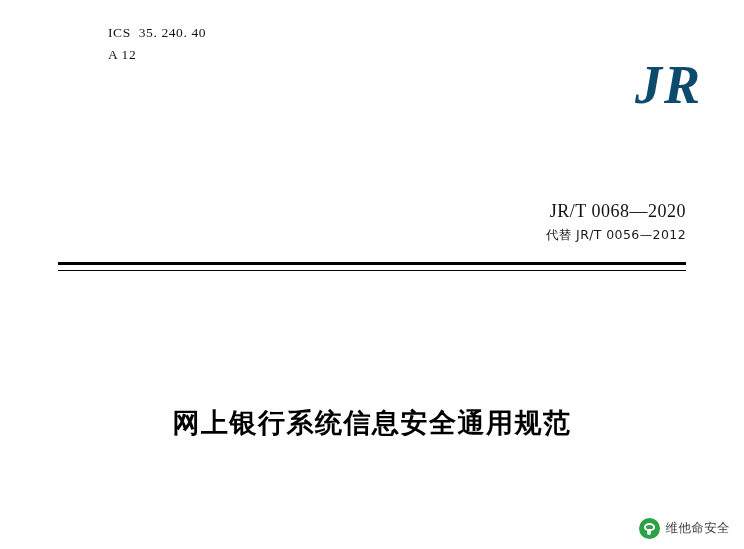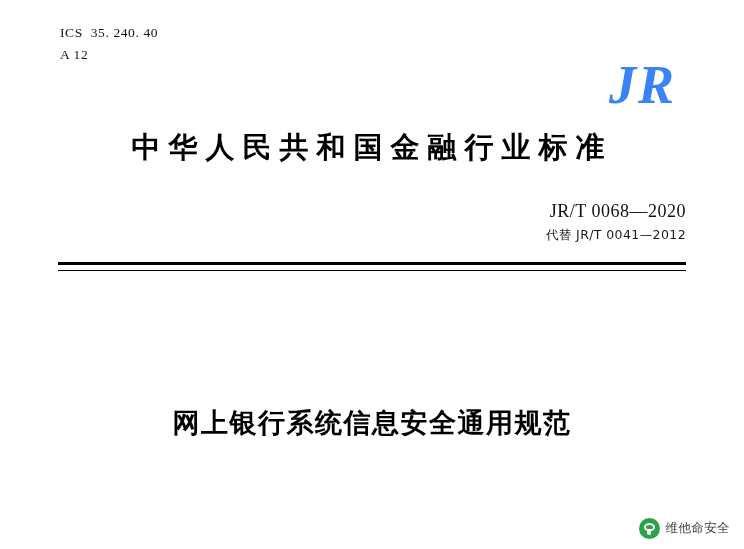--- a/index.html
+++ b/index.html
@@ -28,33 +28,34 @@
     left: 60px;
     top: 22px;
     font-family: "Liberation Serif", serif;
     font-size: 13.5px;
     color: #141414;
     line-height: 1.65;
     letter-spacing: 0.6px;
   }
   .ics-line {
     white-space: pre;
+    margin-left: 48px;
   }
 
   
   .jr-logo {
     position: absolute;
-    right: 68px;
+    right: 42px;
     top: 58px;
     font-family: "Liberation Serif", serif;
     font-weight: bold;
     font-style: italic;
     font-size: 54px;
     letter-spacing: 2px;
-    color: #3b82f6;
+    color: #0c4a6e;
     line-height: 1;
   }
 
   
   .standard-title {
     position: absolute;
     left: 58px;
     right: 58px;
     top: 128px;
     text-align: center;
@@ -182,25 +183,24 @@
 
 <div class="page">
 
   <div class="ics-block">
     <div class="ics-line">ICS  35. 240. 40</div>
     <div class="ics-line">A 12</div>
   </div>
 
   <div class="jr-logo">JR</div>
 
-  <div class="standard-title">中华人民共和国金融行业标准</div>
 
   <div class="std-no-block">
     <div class="std-no">JR/T 0068—2020</div>
-    <div class="std-replace">代替 JR/T 0041—2012</div>
+    <div class="std-replace">代替 JR/T 0056—2012</div>
   </div>
 
   <div class="rule rule-thick"></div>
   <div class="rule rule-thin"></div>
 
   <div class="doc-title-cn">网上银行系统信息安全通用规范</div>
 
   <div class="watermark">
     <div class="wm-logo"></div>
     <div class="wm-text">维他命安全</div>

